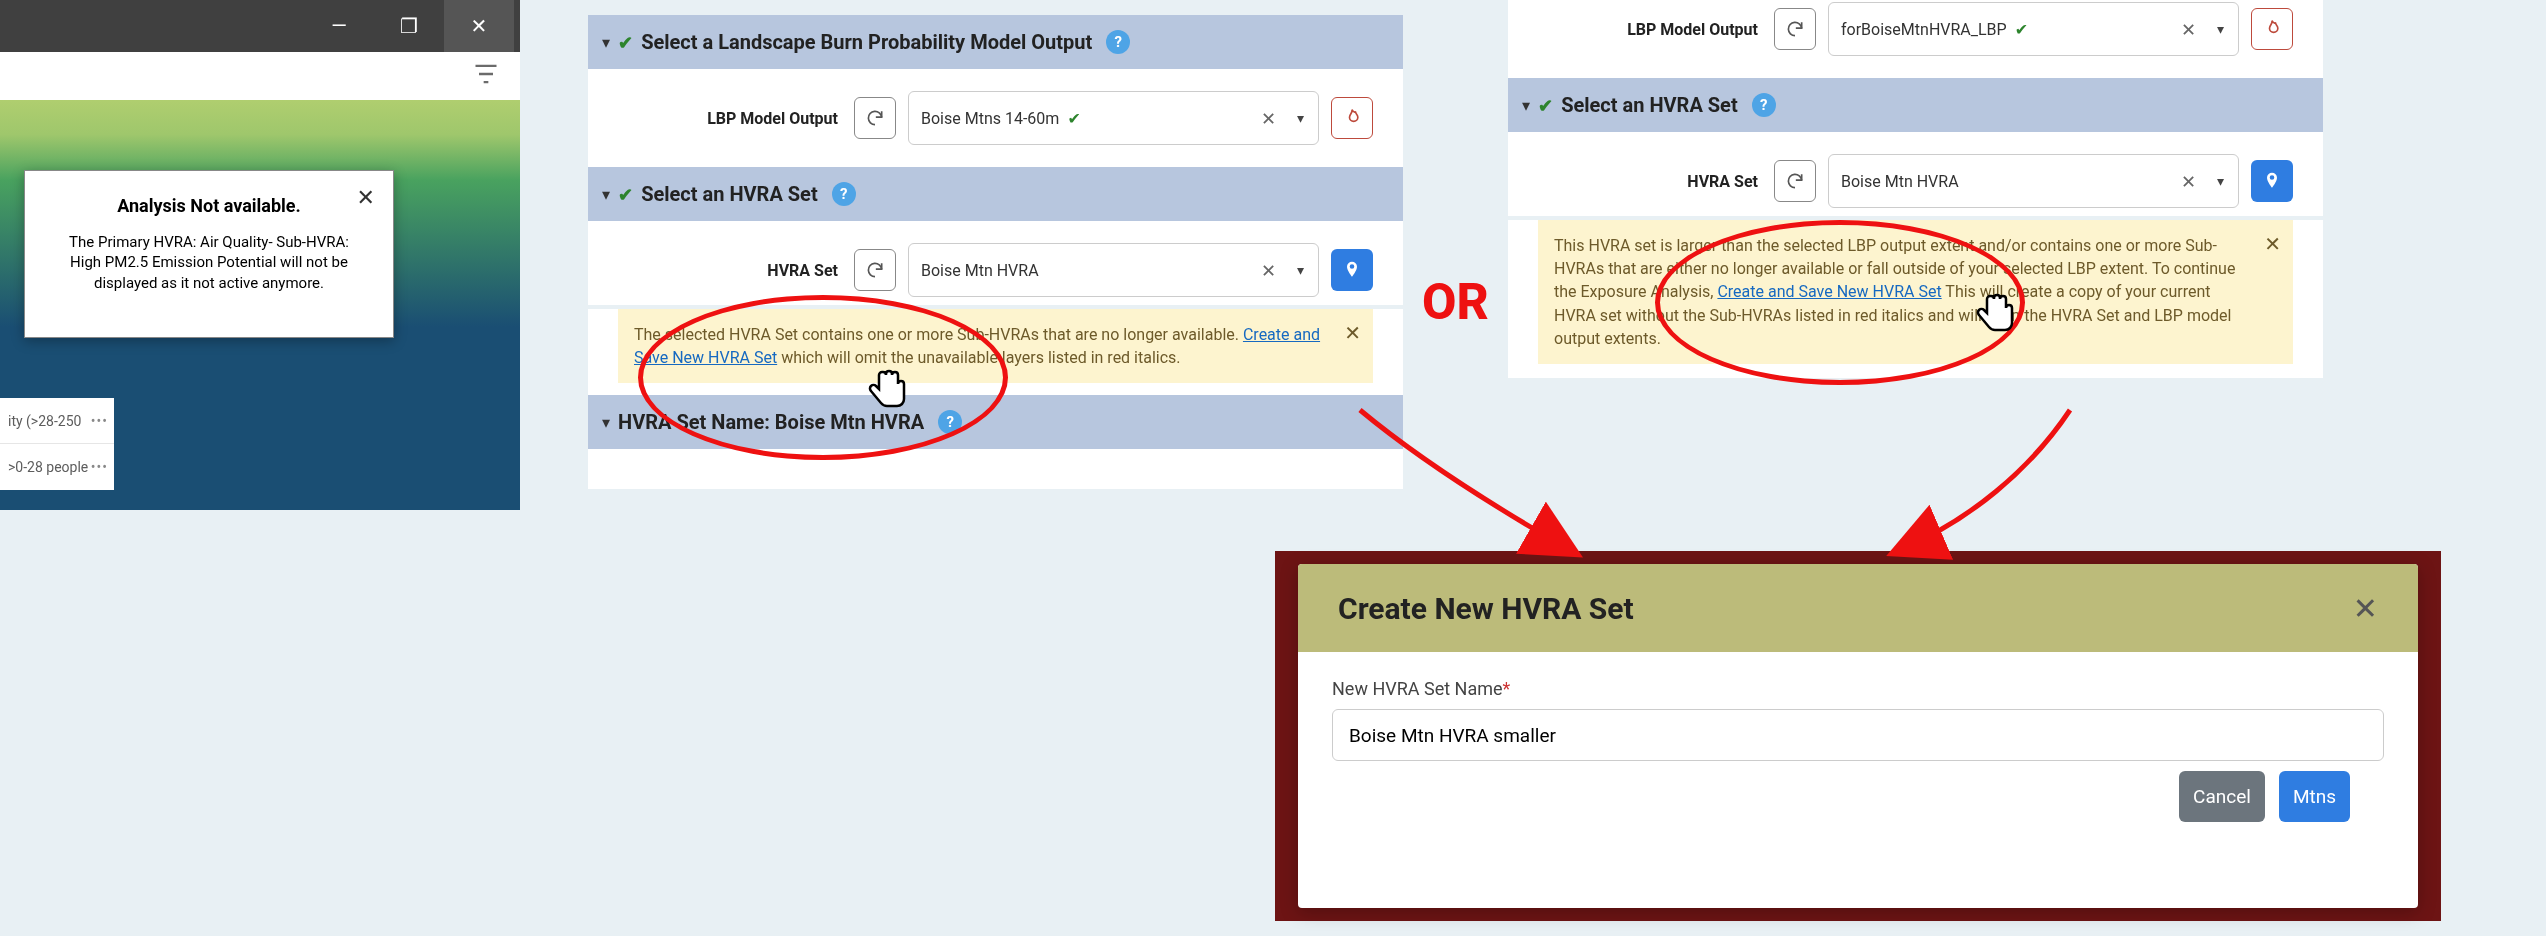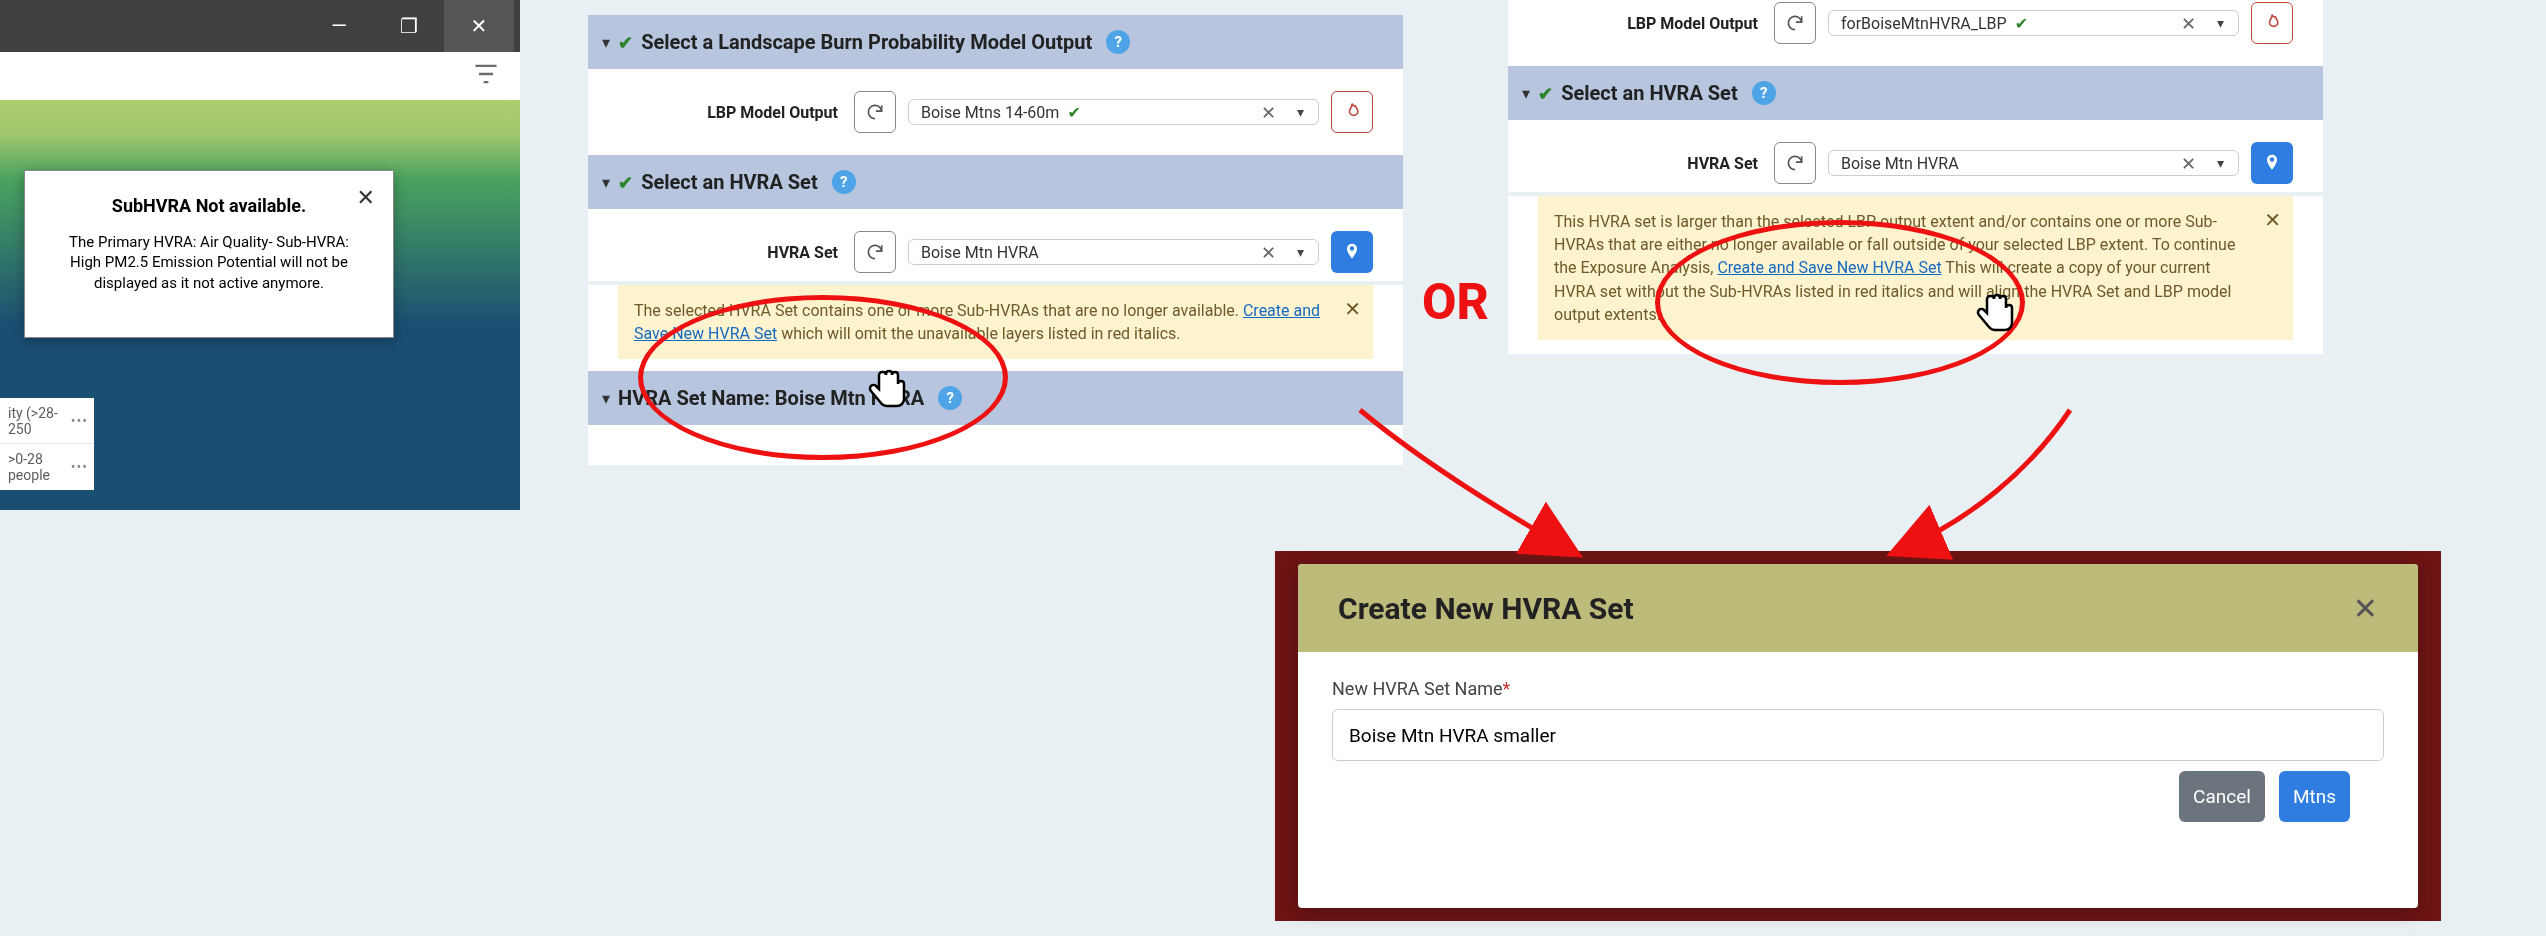--- a/index.html
+++ b/index.html
@@ -8,21 +8,21 @@
   .abs { position: absolute; }
 
   
   .map-frag { left:0; top:0; width:520px; height:510px; background:#fff; }
   .titlebar { height:52px; background:#404040; display:flex; justify-content:flex-end; align-items:center; padding-right:6px; gap:0; }
   .titlebar .tb-btn { width:70px; height:52px; color:#fff; font-size:20px; display:flex; align-items:center; justify-content:center; }
   .titlebar .tb-close { background:#555; }
   .map-area { position:relative; height:458px; background:linear-gradient(180deg,#c6d873 0%, #9fc76c 18%, #49a25f 28%, #1a4e73 60%, #1a4e73 100%); }
   .map-bar { position:absolute; top:0; left:0; right:0; height:48px; background:#fff; display:flex; justify-content:flex-end; align-items:center; padding-right:20px; }
   .map-bar svg { width:28px; height:28px; stroke:#6b6b6b; }
-  .legend { position:absolute; bottom:20px; left:0; width:94px; font-size:14px; color:#5d5d5d; background:#fff; }
+  .legend { position:absolute; bottom:20px; left:0; width:114px; font-size:14px; color:#5d5d5d; background:#fff; }
   .legend .lrow { height:46px; border-bottom:1px solid #e6e6e6; display:flex; align-items:center; justify-content:space-between; padding:0 6px 0 8px; }
   .legend .lrow:last-child{border-bottom:none;}
   .legend .dots { letter-spacing:1px; color:#888; }
 
   
   .popup { left:24px; top:170px; width:370px; background:#fff; border:1px solid #888; box-shadow:0 3px 12px rgba(0,0,0,.3); z-index:70; padding:24px 28px 22px 28px; }
   .popup .close-x { position:absolute; top:14px; right:18px; font-size:22px; color:#333; cursor:pointer; }
   .popup h3 { text-align:center; font-size:18px; font-weight:700; margin-bottom:16px; }
   .popup p { text-align:center; font-size:15px; line-height:1.35; margin-bottom:22px; }
   .popup .ok-row { display:flex; justify-content:flex-end; }
@@ -36,21 +36,21 @@
   .section-hd .chev { color:#333; font-size:16px; }
   .section-hd .chk { color:#2d842d; font-size:18px; font-weight:700; }
   .section-hd .title { color:#222; font-size:20px; font-weight:700; }
   .section-hd .hlp { width:24px; height:24px; border-radius:50%; background:#4ea4e6; color:#fff; font-size:15px; font-weight:700; display:flex; align-items:center; justify-content:center; margin-left:6px; }
 
   .section-body { background:#fff; padding:22px 30px; display:flex; align-items:center; gap:12px; }
   .section-body.nobot{padding-bottom:8px;}
   .fld-label { font-size:16px; font-weight:700; color:#222; width:220px; text-align:right; margin-right:4px; }
   .refresh-btn { width:42px; height:42px; border:1px solid #888; background:#fff; border-radius:6px; display:flex; align-items:center; justify-content:center; }
   .refresh-btn svg{width:20px;height:20px;stroke:#555;fill:none;stroke-width:2;}
-  .combo { flex:1; height:26px; border:1px solid #ccc; border-radius:6px; display:flex; align-items:center; padding:0 12px; font-size:16px; color:#333; position:relative; }
+  .combo { flex:1; height:54px; border:1px solid #ccc; border-radius:6px; display:flex; align-items:center; padding:0 12px; font-size:16px; color:#333; position:relative; }
   .combo .cchk{color:#2d842d;margin-left:8px;font-size:16px;}
   .combo .cx{position:absolute;right:42px;color:#666;font-size:18px;}
   .combo .cdown{position:absolute;right:14px;color:#444;font-size:14px;}
   .act-btn { width:42px; height:42px; border-radius:6px; display:flex; align-items:center; justify-content:center; font-size:20px; }
   .act-fire { border:1px solid #bd4a3c; color:#bd4a3c; background:#fff; }
   .act-pin  { background:#2f7de1; color:#fff; }
 
   .warn-box { margin:4px 30px 10px 30px; background:#fdf4cf; position:relative; padding:14px 44px 14px 16px; font-size:16px; color:#6d5a2a; line-height:1.45; }
   .warn-box .wx{position:absolute;top:10px;right:12px;color:#6d5a2a;font-size:20px;}
   .warn-box a{color:#1669c1;text-decoration:underline;}
@@ -110,21 +110,21 @@
       <div class="lrow">
         <span>&gt;0-28 people</span>
         <span class="dots">•••</span>
       </div>
     </div>
   </div>
 </div>
 
 <div class="abs popup">
   <span class="close-x">✕</span>
-  <h3>SubHVRA Not available.</h3>
+  <h3>Analysis Not available.</h3>
   <p>The Primary HVRA: Air Quality- Sub-HVRA: High PM2.5 Emission Potential will not be displayed as it not active anymore.</p>
 </div>
 
 <div class="abs panelA">
   <div class="section-hd">
     <span class="chev">▾</span>
     <span class="chk">✔</span>
     <span class="title">Select a Landscape Burn Probability Model Output</span>
     <span class="hlp">?</span>
   </div>

